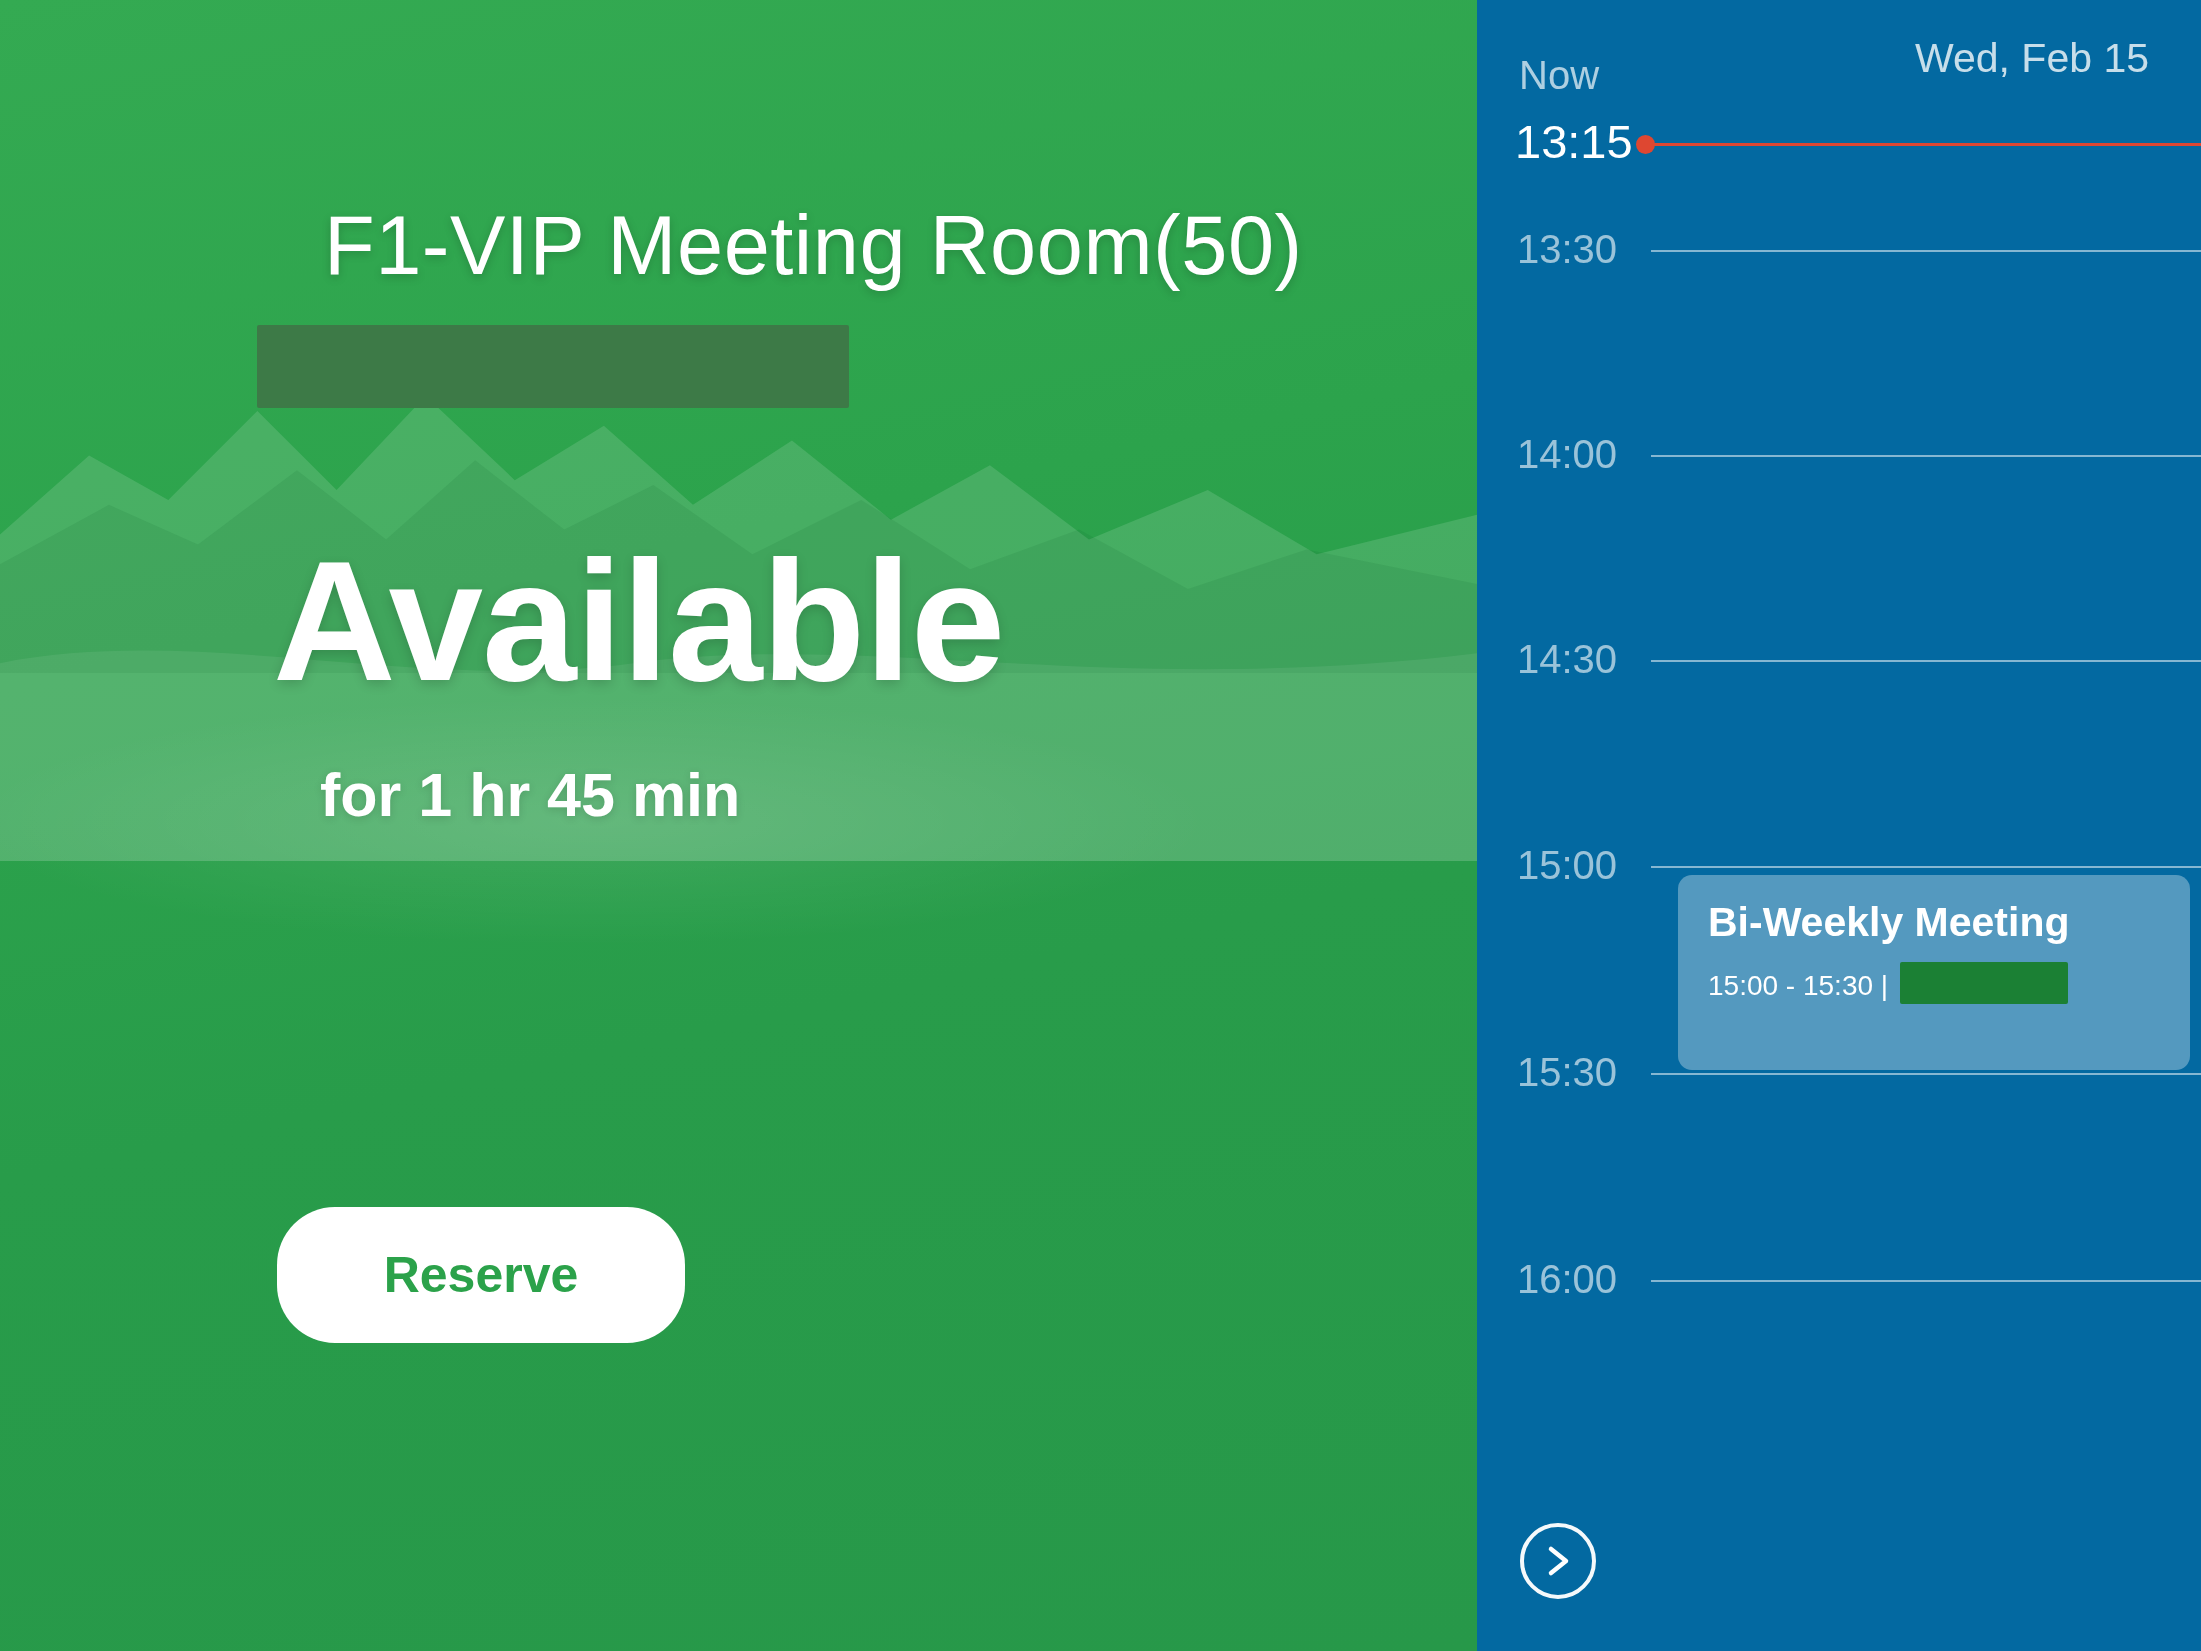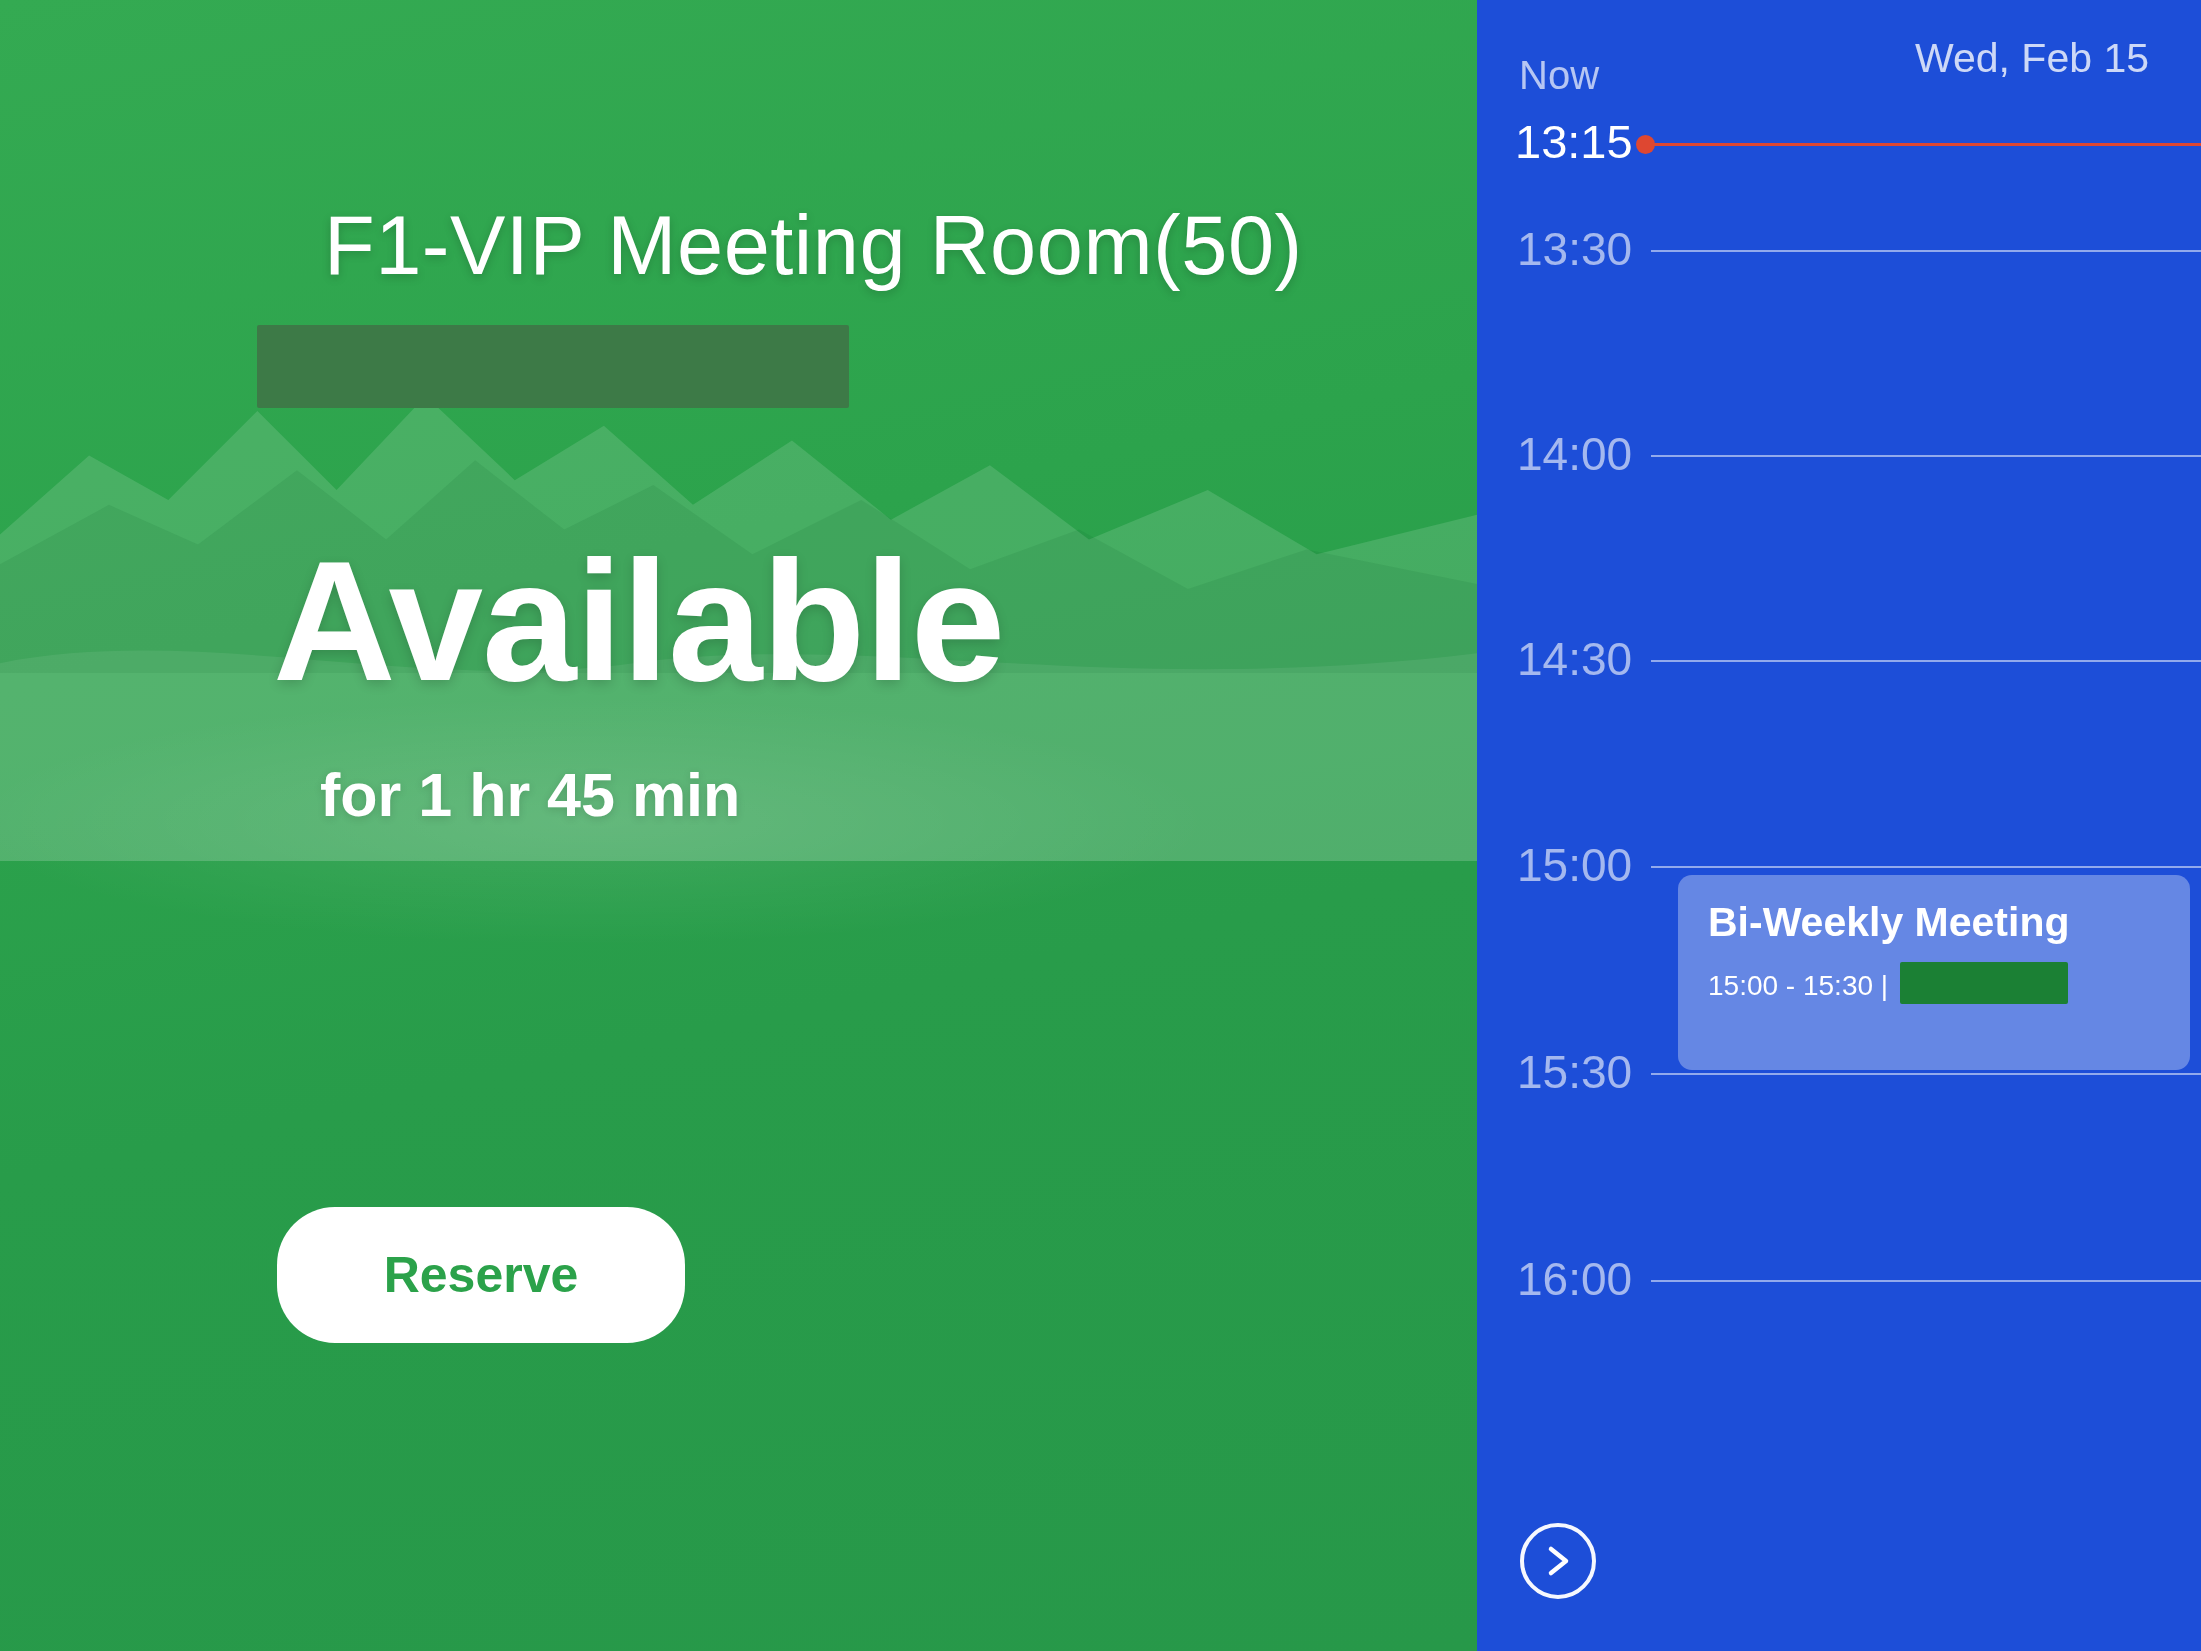--- a/index.html
+++ b/index.html
@@ -95,21 +95,21 @@
     color: #2ba24a;
     cursor: pointer;
   }
 
   
   .schedule-panel {
     position: absolute;
     left: 1477px; top: 0;
     width: 725px;
     height: 1651px;
-    background: #1d4ed8;
+    background: #0369a1;
   }
   .now-label {
     position: absolute;
     left: 42px; top: 53px;
     font-size: 40px;
     font-weight: 400;
     color: rgba(255,255,255,0.68);
   }
   .date-label {
     position: absolute;
@@ -139,21 +139,21 @@
     background: #de4731;
   }
   .slot {
     position: absolute;
     left: 0; right: 0;
     height: 0;
   }
   .slot-label {
     position: absolute;
     left: 40px; top: -27px;
-    font-size: 46px;
+    font-size: 40px;
     font-weight: 400;
     line-height: 51px;
     color: rgba(255,255,255,0.60);
   }
   .slot-line {
     position: absolute;
     left: 174px; right: 0; top: -1px;
     height: 2px;
     background: rgba(255,255,255,0.52);
   }

